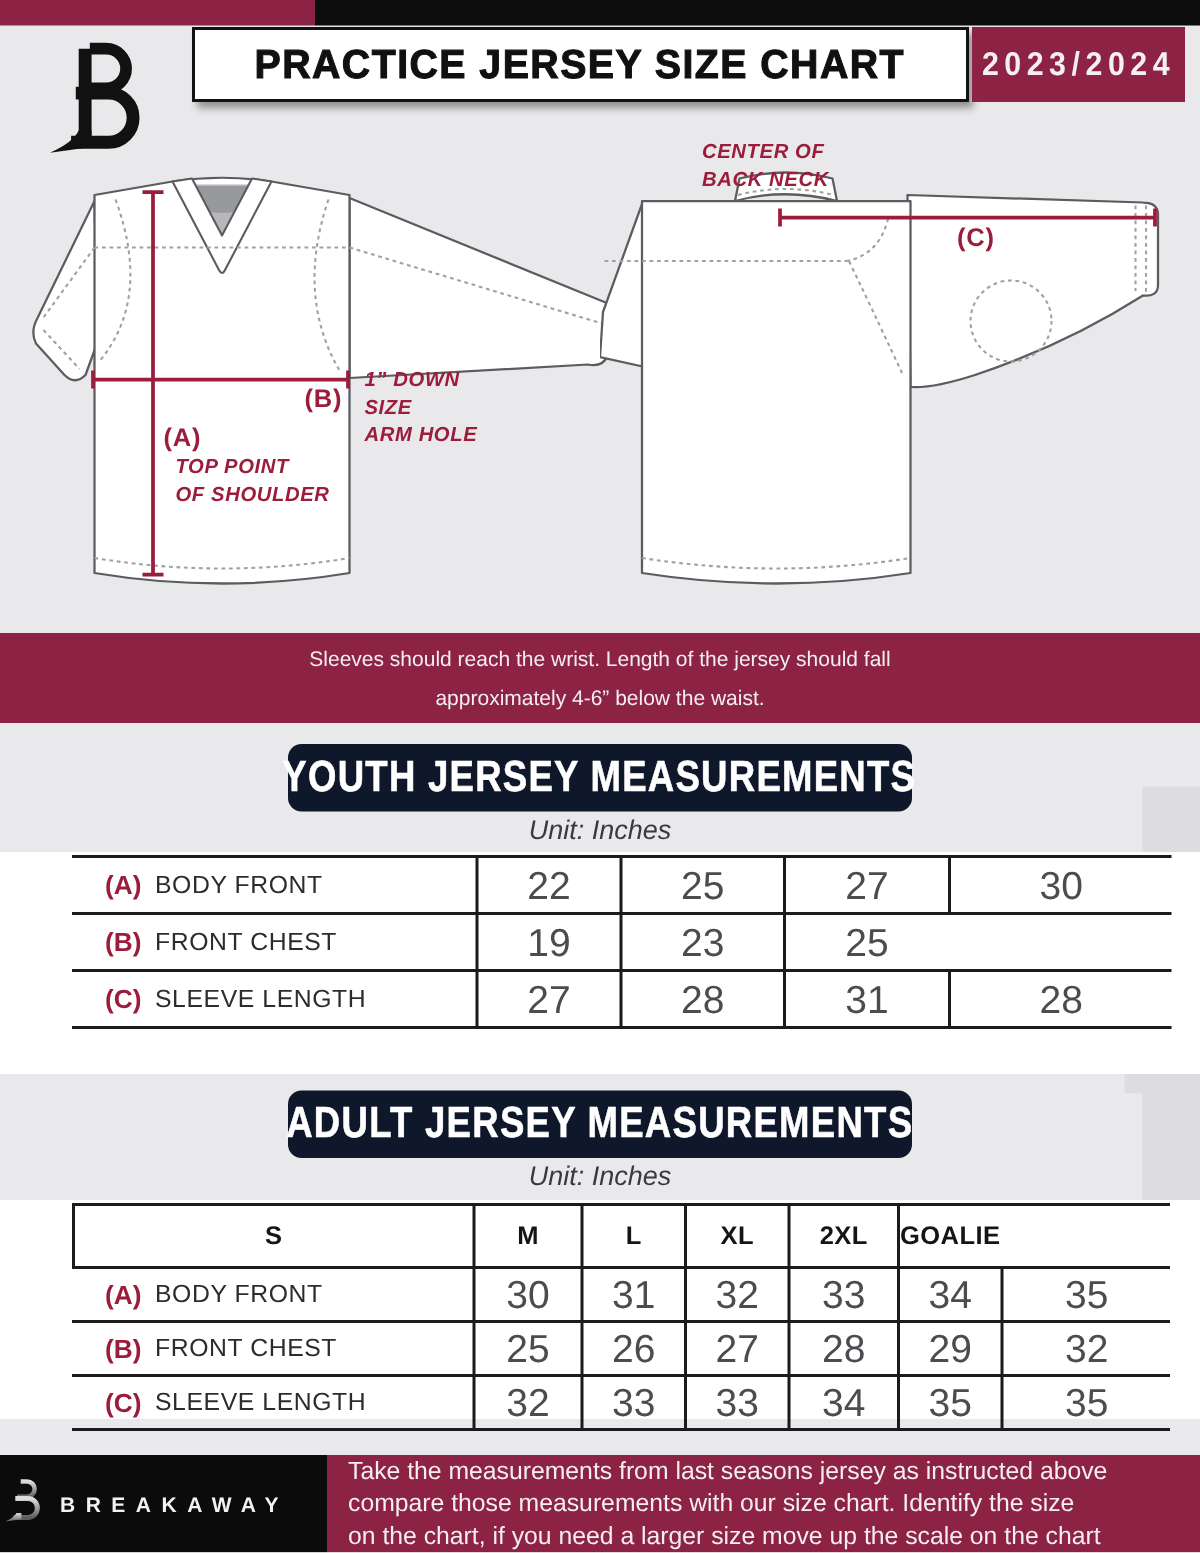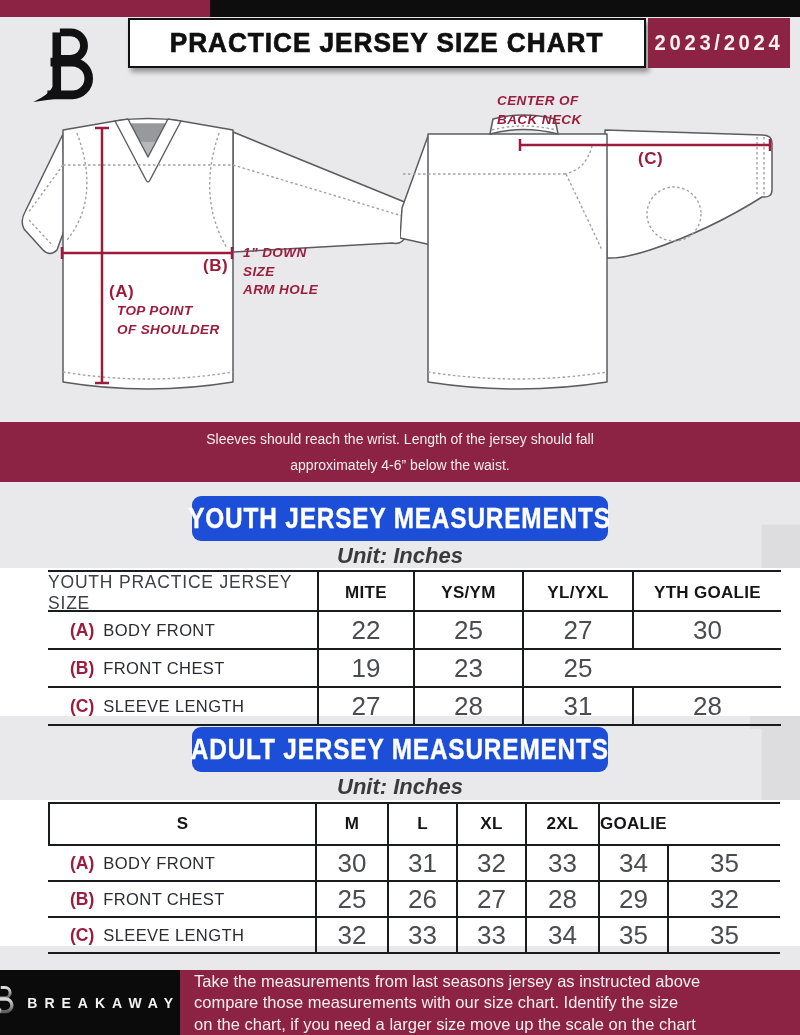--- a/index.html
+++ b/index.html
@@ -23,27 +23,27 @@
   
   .front-diagram{position:absolute;left:15px;top:100px;width:420px;height:310px;}
   .back-diagram{position:absolute;left:400px;top:90px;width:400px;height:310px;}
   .ann{position:absolute;color:#9c1c3c;font-style:italic;font-size:13.5px;line-height:18.5px;
        letter-spacing:.4px;font-weight:bold;white-space:nowrap;}
   .mlabel{position:absolute;color:#9c1c3c;font-weight:bold;font-size:17px;font-style:normal;letter-spacing:.5px;}
   
   .banner{position:absolute;left:0;top:422px;width:800px;height:60px;background:#8c2344;color:#f4edf0;
           display:flex;flex-direction:column;align-items:center;justify-content:center;font-size:14px;line-height:26px;}
   
-  .sec-head{position:absolute;left:192px;width:416px;height:45px;background:#1d4ed8;border-radius:9px;
+  .sec-head{position:absolute;left:192px;width:416px;height:45px;background:#0f172a;border-radius:9px;
             display:flex;align-items:center;justify-content:center;}
   .sec-head span{display:inline-block;color:#ffffff;font-size:29px;font-weight:bold;letter-spacing:1px;
             transform:scaleX(.84);-webkit-text-stroke:.4px #fff;white-space:nowrap;}
   .sh-youth{top:496px;} .sh-adult{top:727px;}
-  .unit{position:absolute;left:0;width:800px;text-align:center;font-style:italic;font-weight:bold;
-        color:#3a3a3e;font-size:22px;}
+  .unit{position:absolute;left:0;width:800px;text-align:center;font-style:italic;font-weight:normal;
+        color:#3a3a3e;font-size:18px;}
   .unit-youth{top:543px;} .unit-adult{top:774px;}
   .band{position:absolute;left:0;width:800px;background:#ffffff;}
   .band-youth{top:568px;height:148px;} .band-adult{top:800px;height:146px;}
   
   .dtable{position:absolute;left:48px;border-top:2.5px solid #1a1b1d;}
   .t-youth{top:570px;width:733px;} .t-adult{top:802px;width:732px;}
   .tr{display:grid;border-bottom:2.5px solid #1a1b1d;}
   .t-youth .tr{grid-template-columns:269px 96px 109px 110px 149px;height:36px;}
   .t-youth .tr.th{height:38px;}
   .t-adult .tr{grid-template-columns:267px 72px 69px 69px 73px 69px 113px;height:34px;}
@@ -53,21 +53,21 @@
   .th .td.val{font-weight:bold;font-size:17px;color:#151518;letter-spacing:.3px;}
   .th .td.lab{font-size:17.5px;color:#3f4044;letter-spacing:.8px;}
   .td.num{font-size:26px;color:#4b4c50;}
   .td.rowlab{justify-content:flex-start;padding-left:22px;gap:9px;}
   .td.rowlab .key{color:#9c1c3c;font-weight:bold;font-size:17.5px;}
   .td.rowlab .rlabel{color:#2b2c30;font-size:16.5px;letter-spacing:.4px;}
   
   .watermark{position:absolute;left:590px;top:468px;width:470px;height:560px;opacity:.05;pointer-events:none;}
   
   .footer{position:absolute;left:0;top:970px;width:800px;height:65px;display:flex;}
-  .f-black{width:180px;height:65px;background:#0b0b0b;display:flex;align-items:center;justify-content:flex-end;gap:10px;}
+  .f-black{width:218px;height:65px;background:#0b0b0b;display:flex;align-items:center;justify-content:flex-start;gap:10px;}
   .f-brand{color:#f2f2f2;font-size:14px;font-weight:bold;letter-spacing:7px;white-space:nowrap;}
   .f-maroon{flex:1;height:65px;background:#8c2344;color:#f4eef1;font-size:16.5px;line-height:21.5px;
             padding:1px 8px 0 14px;box-sizing:border-box;display:flex;flex-direction:column;justify-content:center;}
 </style>
 </head>
 <body>
 
 <div class="page">
 
   <div class="top-strip">
@@ -153,21 +153,21 @@
   <div class="ann" style="left:117px;top:302px;">
     <div>TOP POINT</div>
     <div>OF SHOULDER</div>
   </div>
   <div class="mlabel" style="left:203px;top:256px;">(B)</div>
   <div class="ann" style="left:243px;top:244px;">
     <div>1” DOWN</div>
     <div>SIZE</div>
     <div>ARM HOLE</div>
   </div>
-  <div class="ann" style="left:497px;top:92px;">
+  <div class="ann" style="left:468px;top:92px;">
     <div>CENTER OF</div>
     <div>BACK NECK</div>
   </div>
   <div class="mlabel" style="left:638px;top:149px;">(C)</div>
 
   <div class="banner">
     <div>Sleeves should reach the wrist. Length of the jersey should fall</div>
     <div>approximately 4-6” below the waist.</div>
   </div>
 
@@ -182,27 +182,20 @@
     </svg>
   </div>
 
   <div class="sec-head sh-youth">
     <span>YOUTH JERSEY MEASUREMENTS</span>
   </div>
   <div class="unit unit-youth">Unit: Inches</div>
   <div class="band band-youth"></div>
 
   <div class="dtable t-youth">
-    <div class="tr th">
-      <div class="td lab">YOUTH PRACTICE JERSEY SIZE</div>
-      <div class="td val">MITE</div>
-      <div class="td val">YS/YM</div>
-      <div class="td val">YL/YXL</div>
-      <div class="td val">YTH GOALIE</div>
-    </div>
     <div class="tr">
       <div class="td rowlab">
         <span class="key">(A)</span>
         <span class="rlabel">BODY FRONT</span>
       </div>
       <div class="td val num">22</div>
       <div class="td val num">25</div>
       <div class="td val num">27</div>
       <div class="td val num">30</div>
     </div>

